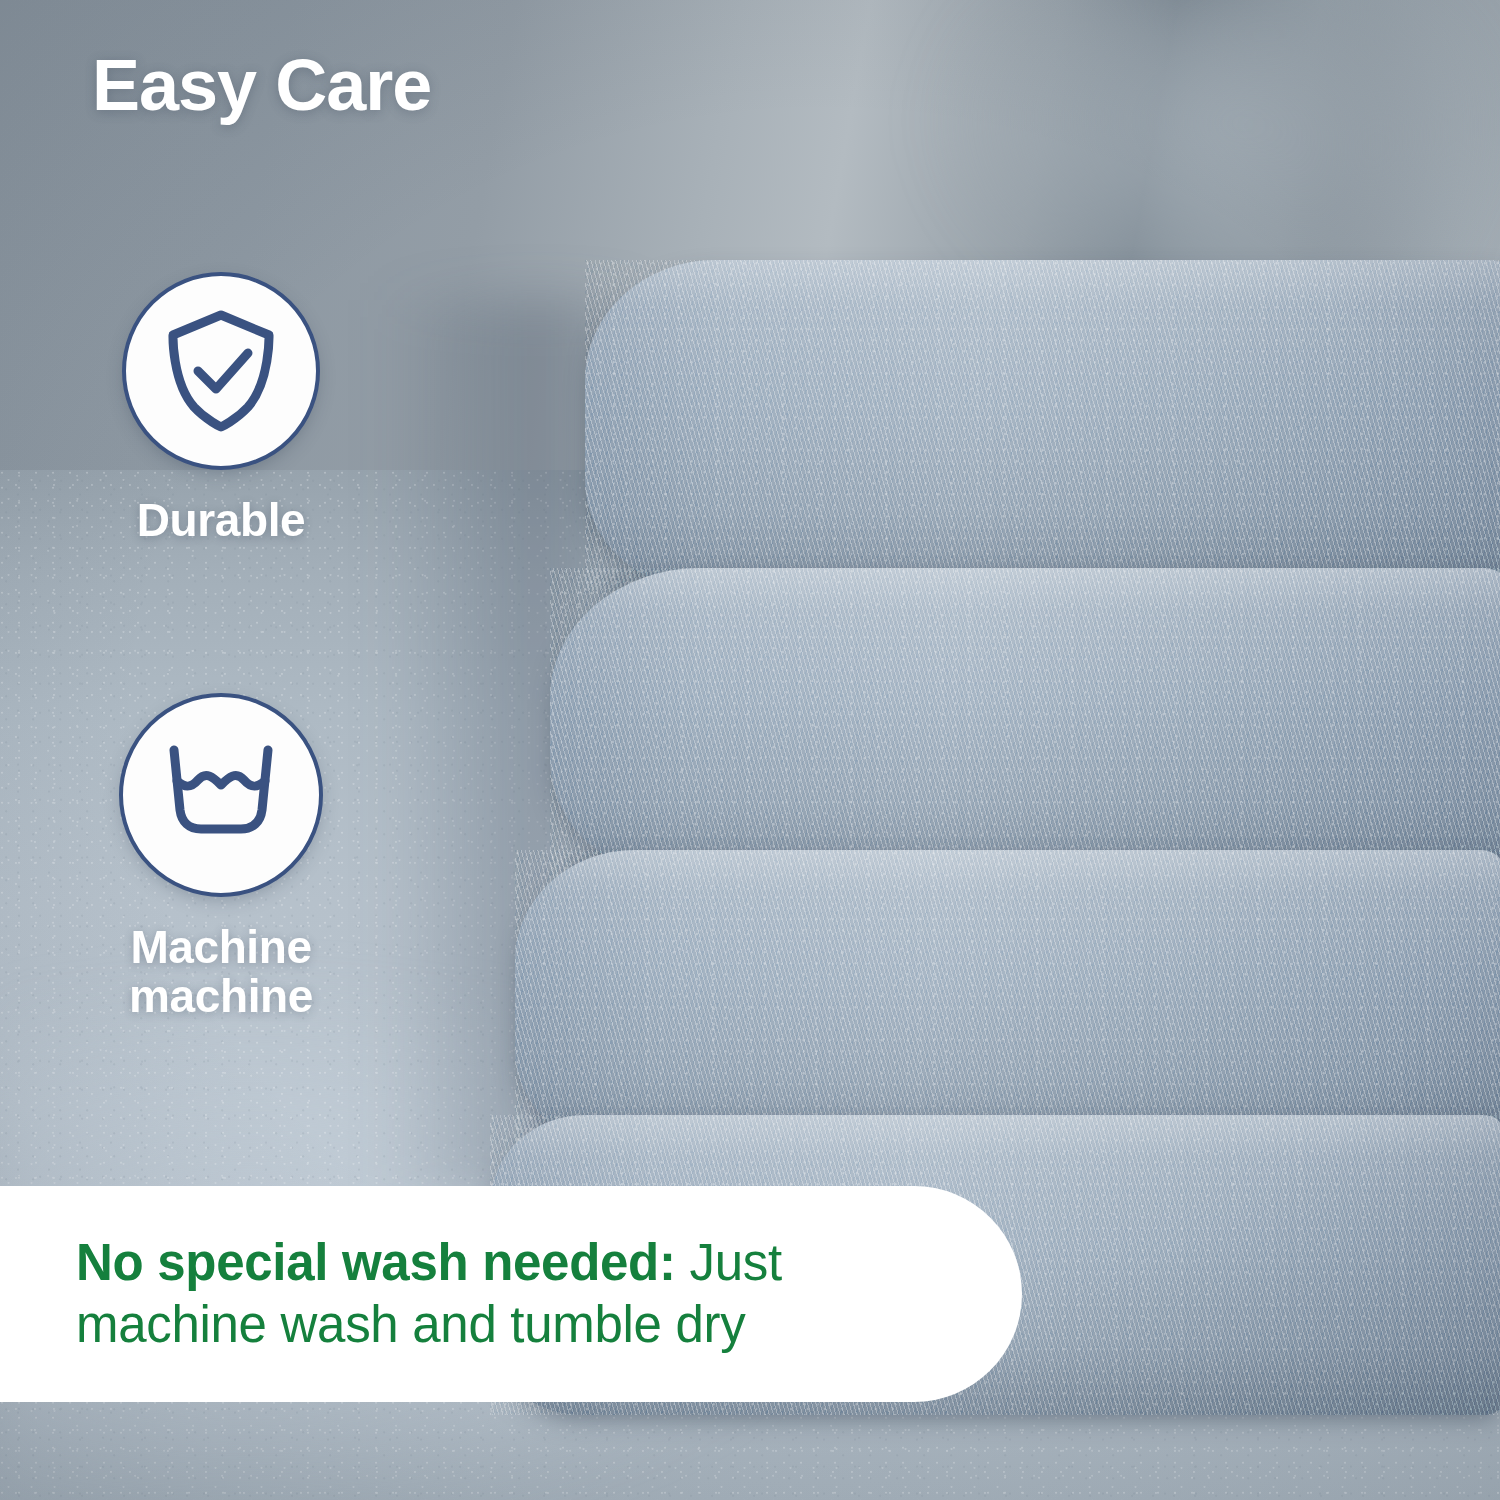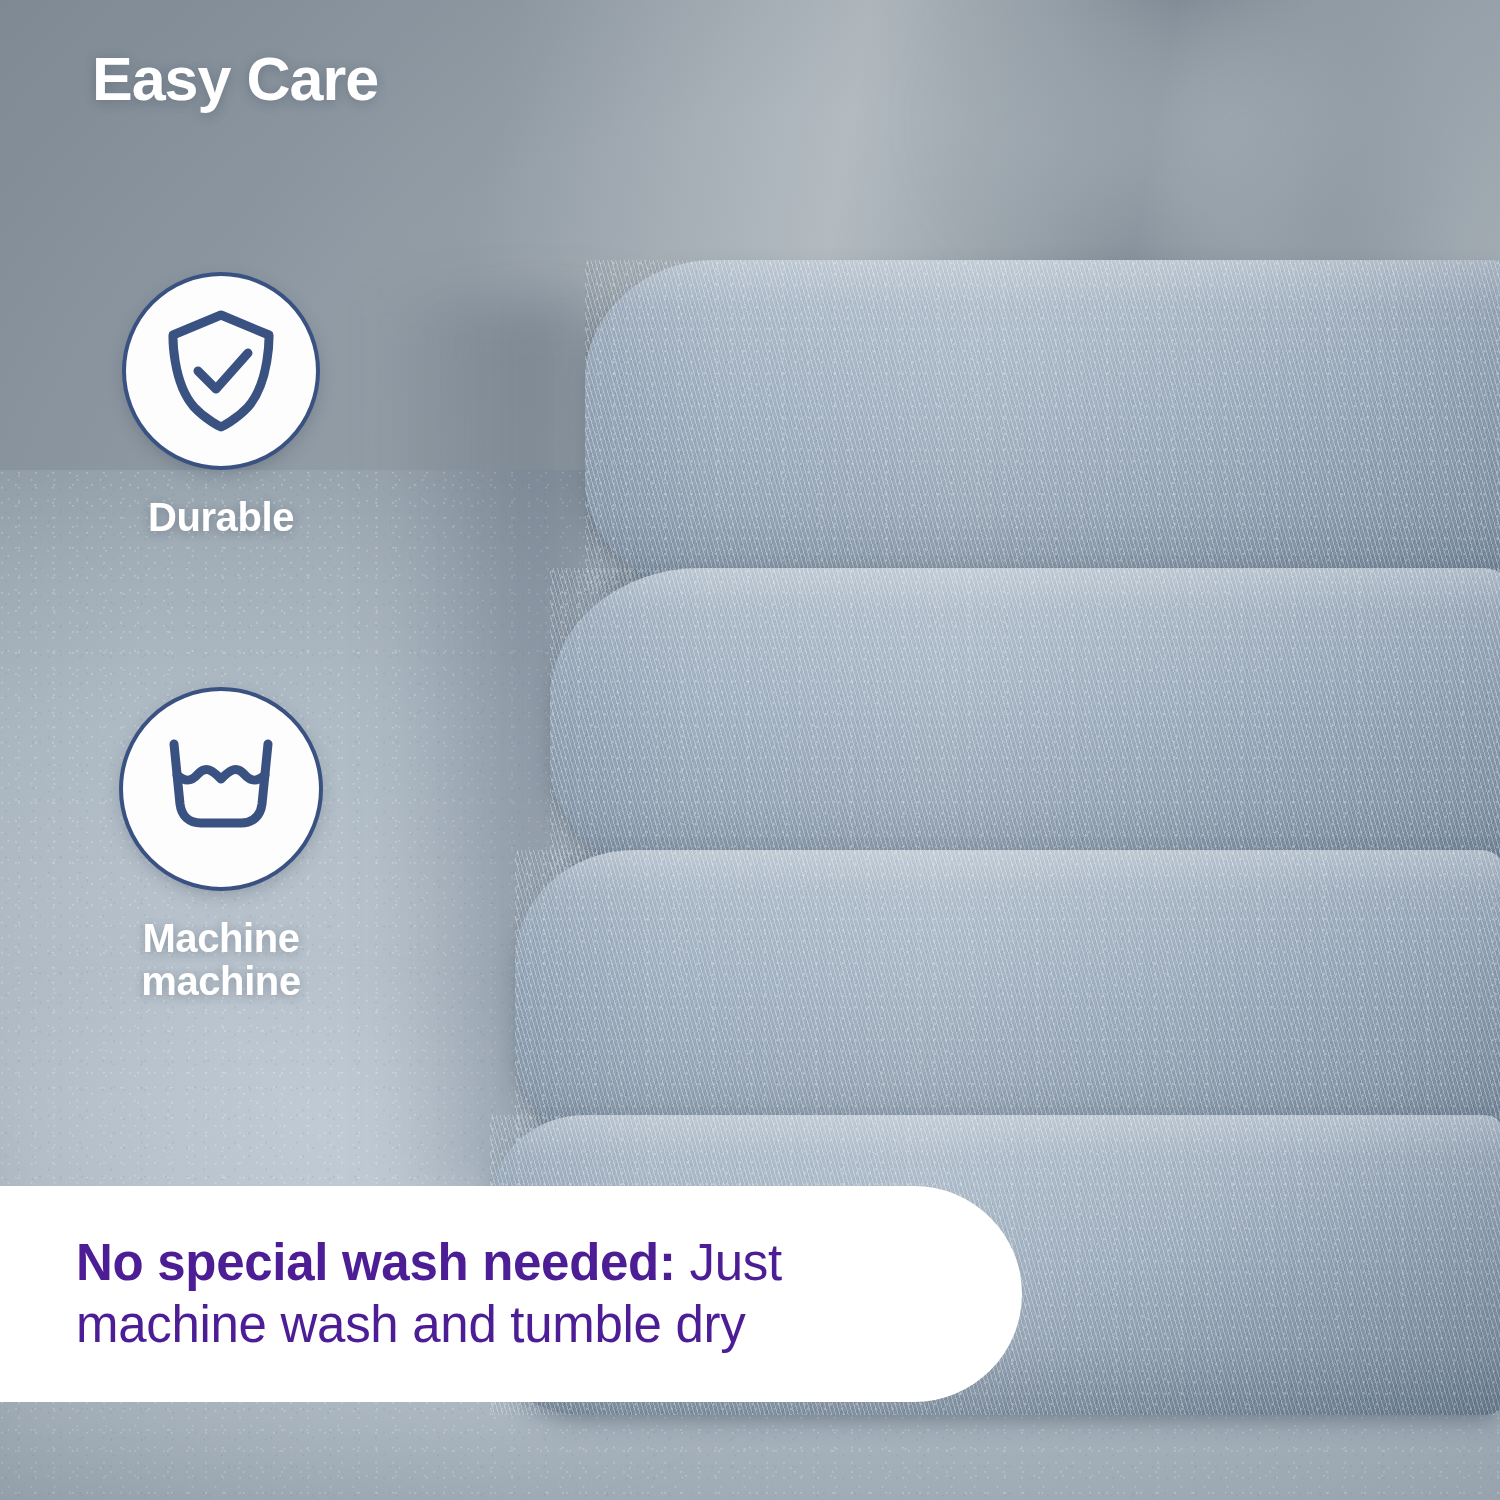--- a/index.html
+++ b/index.html
@@ -140,21 +140,21 @@
   
   .vignette {
     position:absolute; inset:0;
     background:radial-gradient(ellipse 1250px 1100px at 55% 48%, rgba(0,0,0,0) 55%, rgba(30,42,56,.16) 100%);
     pointer-events:none;
   }
 
   
   .headline {
     position:absolute; left:92px; top:46px;
-    font-size:61px; font-weight:700; color:#ffffff;
+    font-size:72px; font-weight:700; color:#ffffff;
     letter-spacing:-1px; line-height:1.1;
     text-shadow:0 2px 12px rgba(46,60,78,.30);
   }
 
   .features { position:absolute; left:45px; top:272px; width:352px; }
 
   .feature { width:352px; text-align:center; }
   .feature + .feature { margin-top:148px;text-align:center; }
 
   .badge {
@@ -163,37 +163,37 @@
     background:#fdfdfd;
     border:4px solid #3a5281;
     display:flex; align-items:center; justify-content:center;
     box-shadow:0 6px 20px -6px rgba(30,44,64,.35);
   }
   .badge.small { width:204px; height:204px; }
   .badge svg { display:block; }
 
   .feature-label {
     margin-top:26px;
-    font-size:40px; font-weight:700; color:#ffffff;
+    font-size:46px; font-weight:700; color:#ffffff;
     line-height:1.07; letter-spacing:-.4px;
     text-shadow:0 2px 10px rgba(46,60,78,.30);
   }
 
   
   .caption-banner {
     position:absolute; left:0; top:1186px;
     width:1022px; height:216px;
     background:#ffffff;
     border-radius:0 110px 110px 0;
     display:flex; align-items:center;
   }
   .caption-text {
     padding-left:76px; padding-right:150px;
     font-size:51px; line-height:1.22;
-    color:#4c1d95; font-weight:400;
+    color:#15803d; font-weight:400;
     letter-spacing:-.3px;
   }
   .caption-text .lead { font-weight:700; }
 </style>
 </head>
 <body>
 
 <div id="stage">
 
   <div class="photo-layer">

